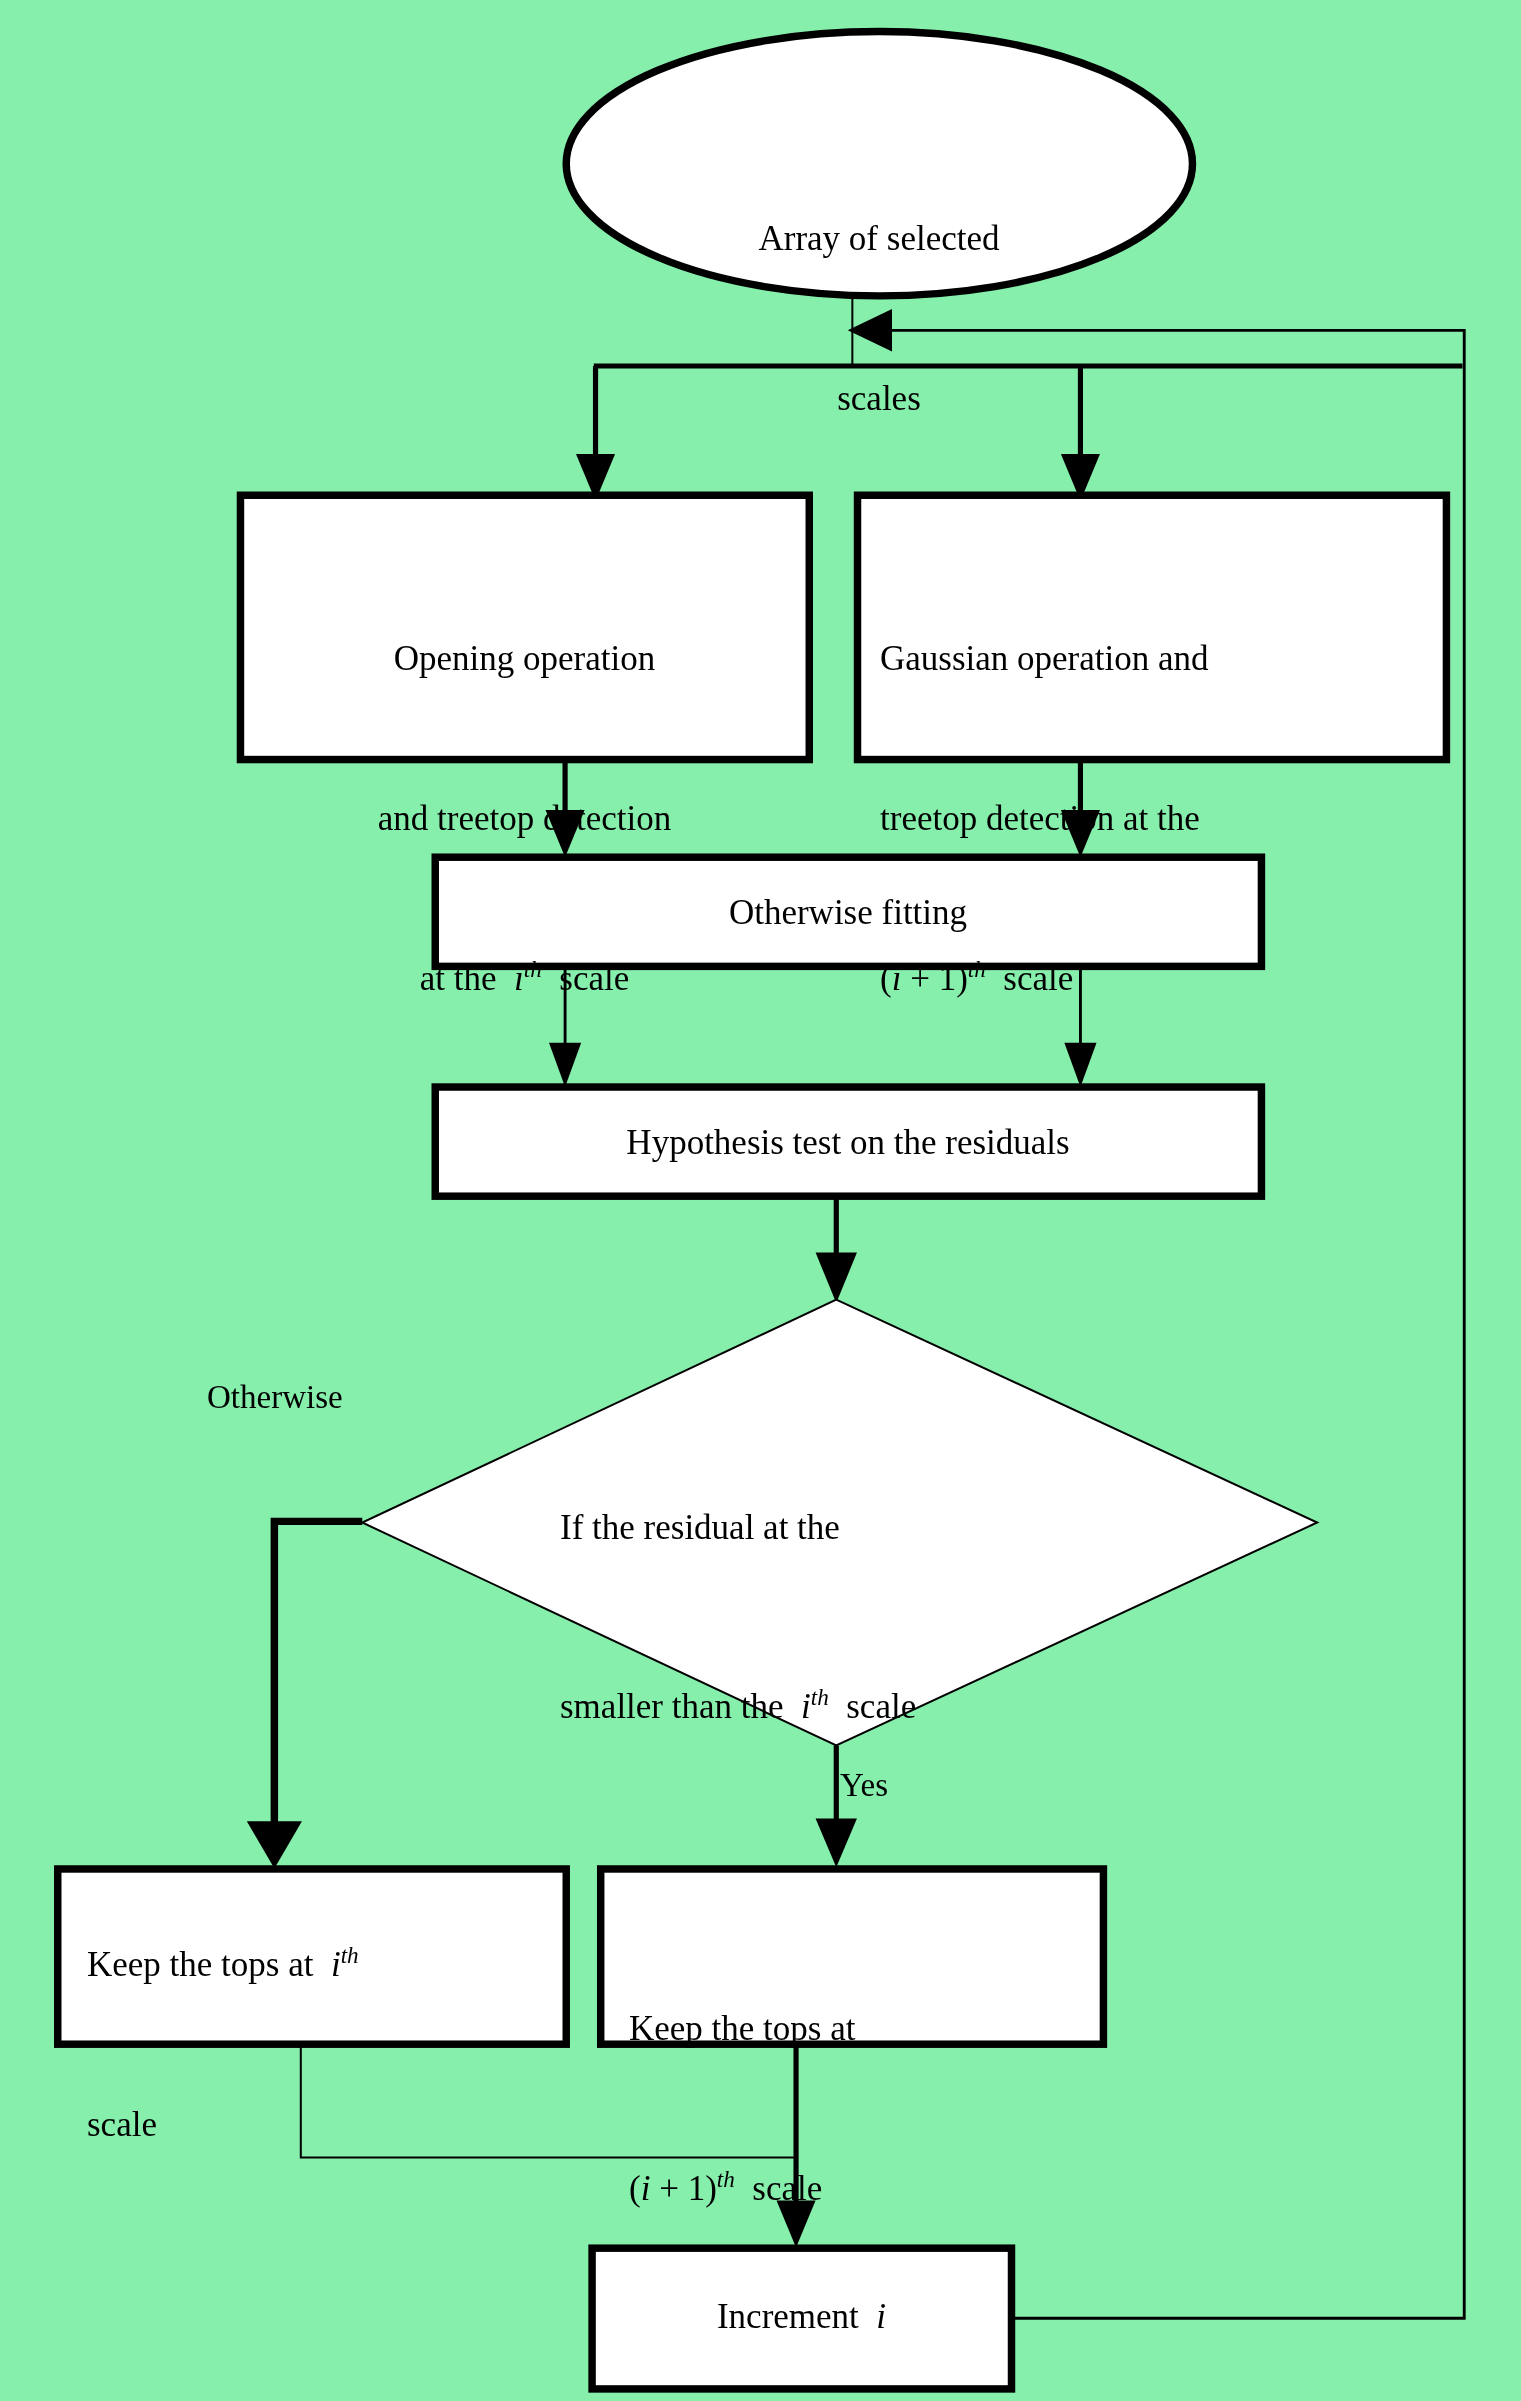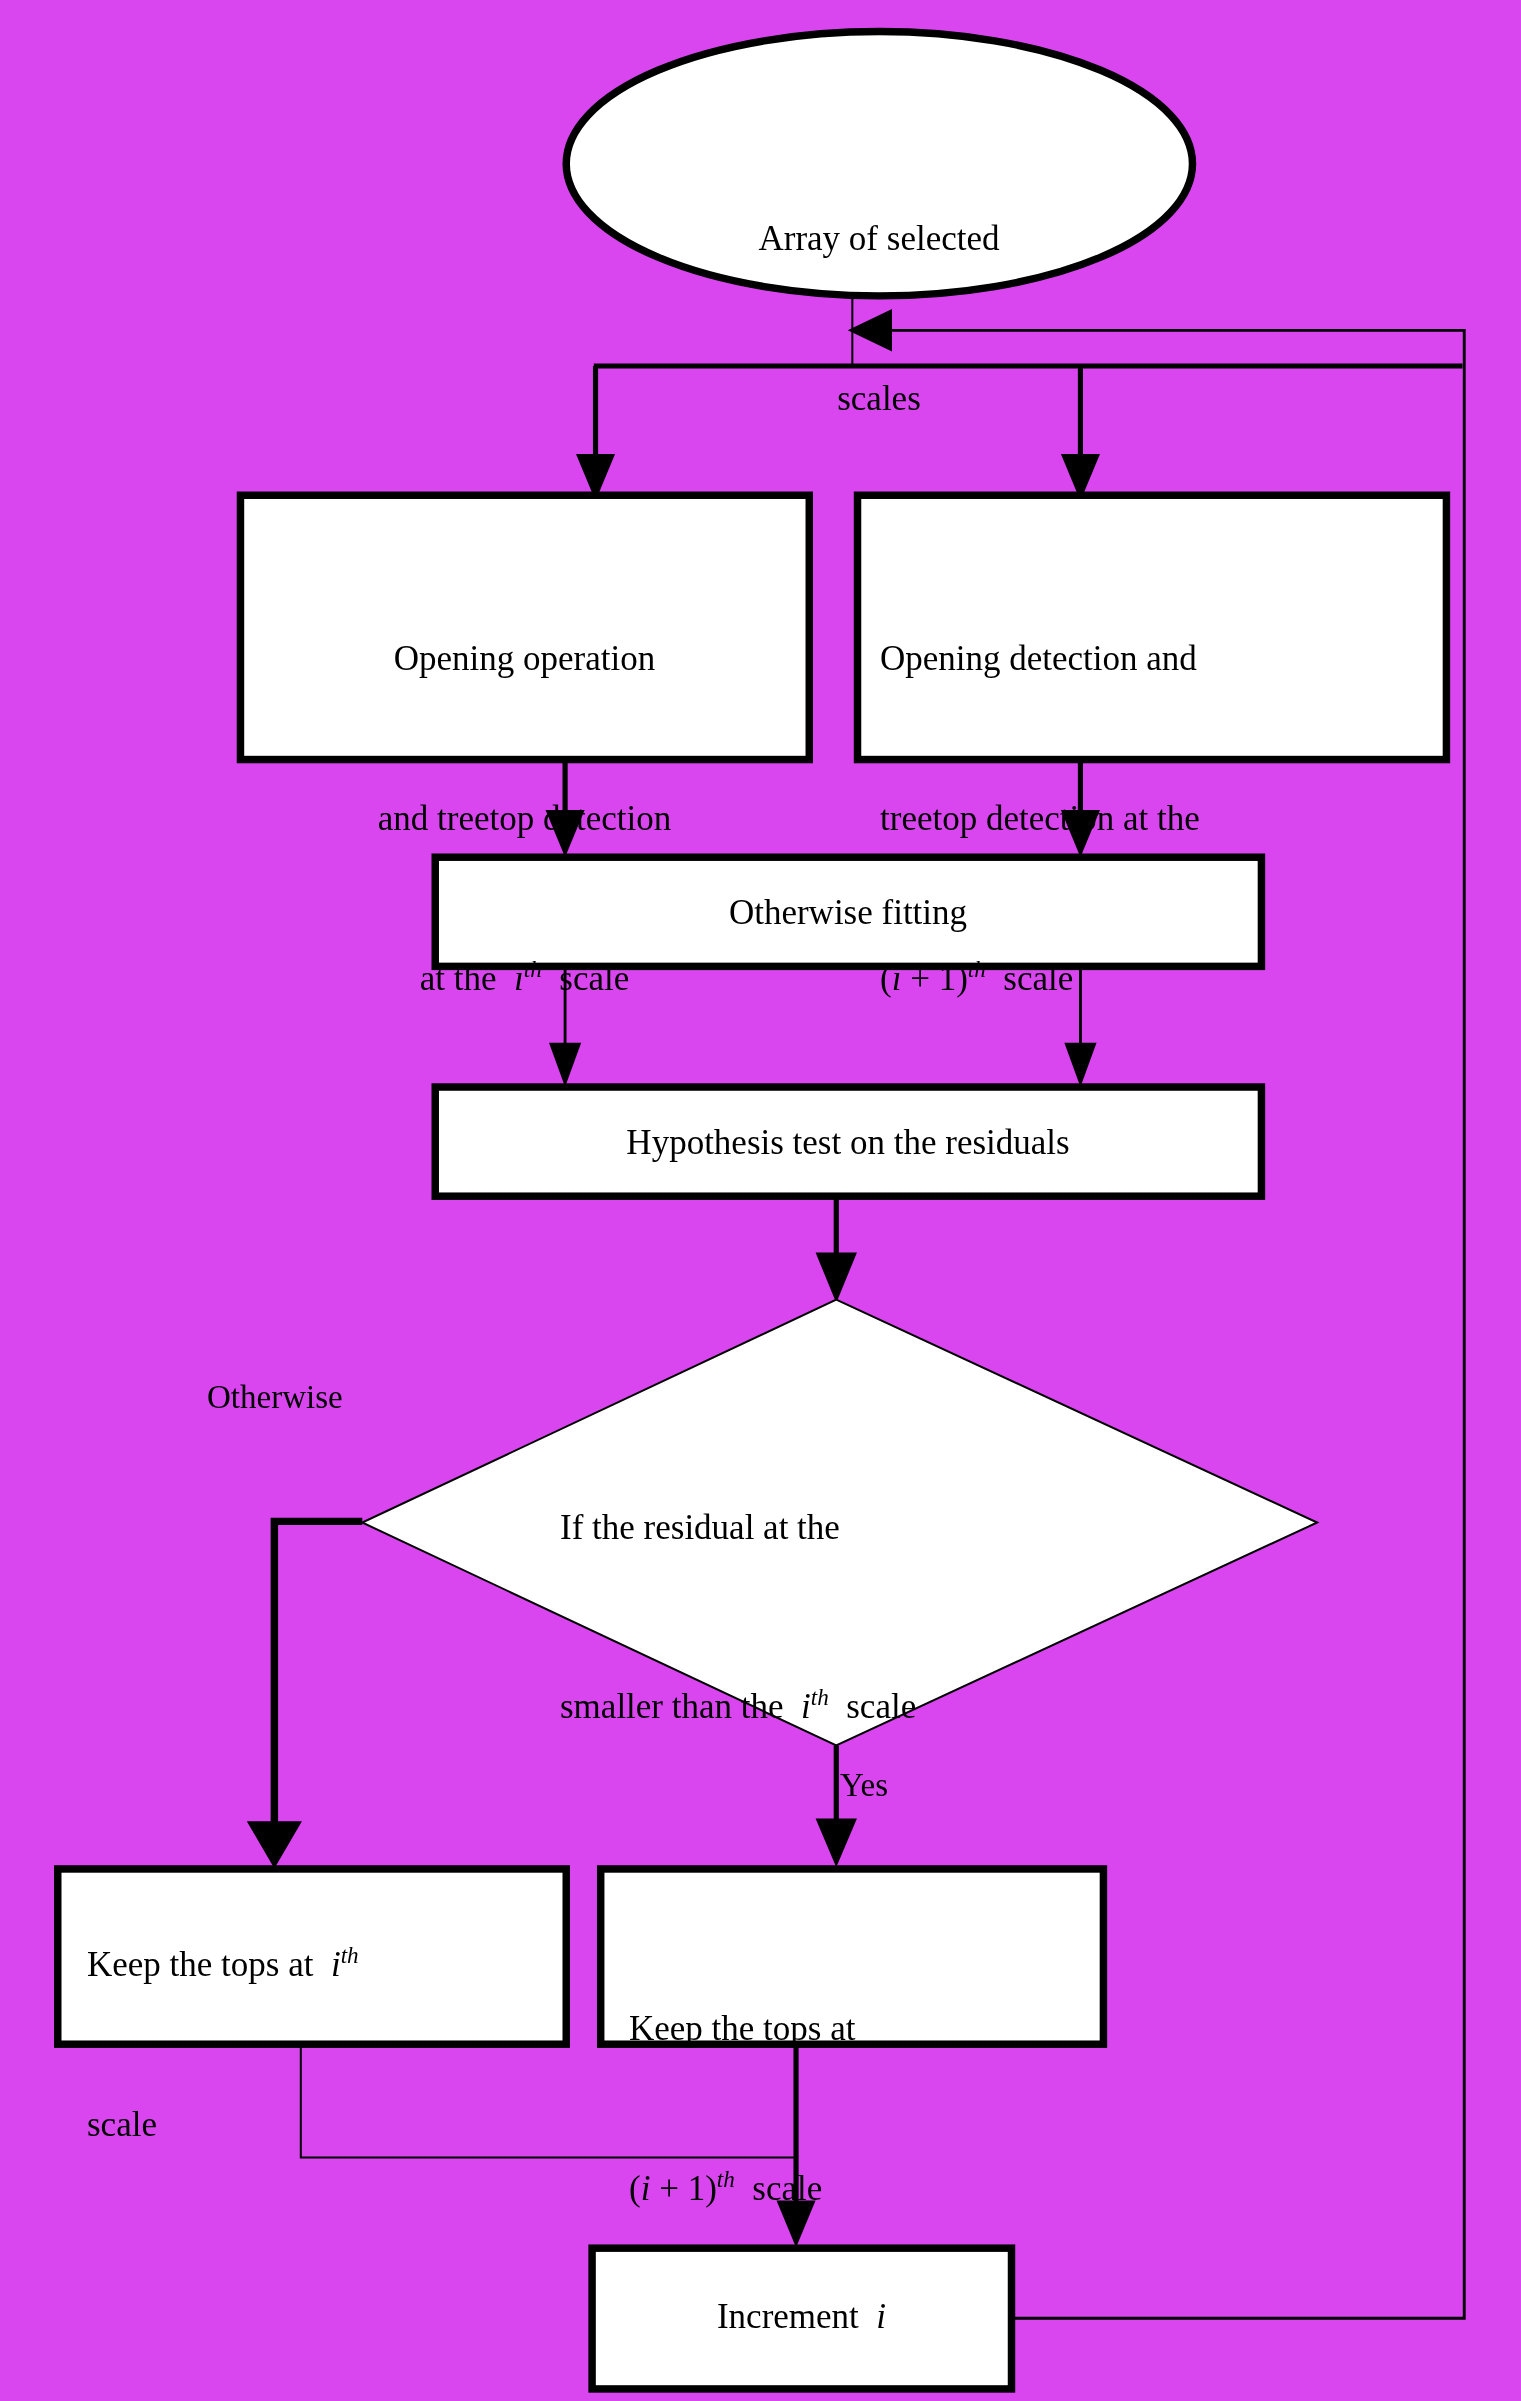--- a/index.html
+++ b/index.html
@@ -10,21 +10,21 @@
   body {
     width: 1522px;
     height: 2401px;
     font-family: "Liberation Serif", "DejaVu Serif", serif;
   }
   #flowchart-root {
     position: relative;
     width: 1522px;
     height: 2401px;
     overflow: hidden;
-    background: #d946ef;
+    background: #86efac;
   }
   svg.chart-canvas {
     position: absolute;
     top: 0;
     left: 0;
     width: 1522px;
     height: 2401px;
   }
   .shape-stroke {
     fill: none;
@@ -141,21 +141,21 @@
     <div>scales</div>
   </div>
 
   <div class="node-text t-center fs-main" style="left:246px; top:526px; width:557px;">
     <div>Opening operation</div>
     <div>and treetop detection</div>
     <div><span>at the  </span><span class="math-var">i</span><span class="math-sup">th</span><span>  scale</span></div>
   </div>
 
   <div class="node-text t-left fs-main" style="left:880px; top:526px; width:575px;">
-    <div>Opening detection and</div>
+    <div>Gaussian operation and</div>
     <div>treetop detection at the</div>
     <div><span>(</span><span class="math-var">i</span><span> + 1)</span><span class="math-sup">th</span><span>  scale</span></div>
   </div>
 
   <div class="node-text t-center fs-main" style="left:435px; top:886px; width:826px;">Otherwise fitting</div>
 
   <div class="node-text t-center fs-main" style="left:435px; top:1116px; width:826px;">Hypothesis test on the residuals</div>
 
   <div class="node-text t-left fs-main" style="left:560px; top:1379px; width:816px; line-height:1.70;">
     <div>If the residual at the</div>

